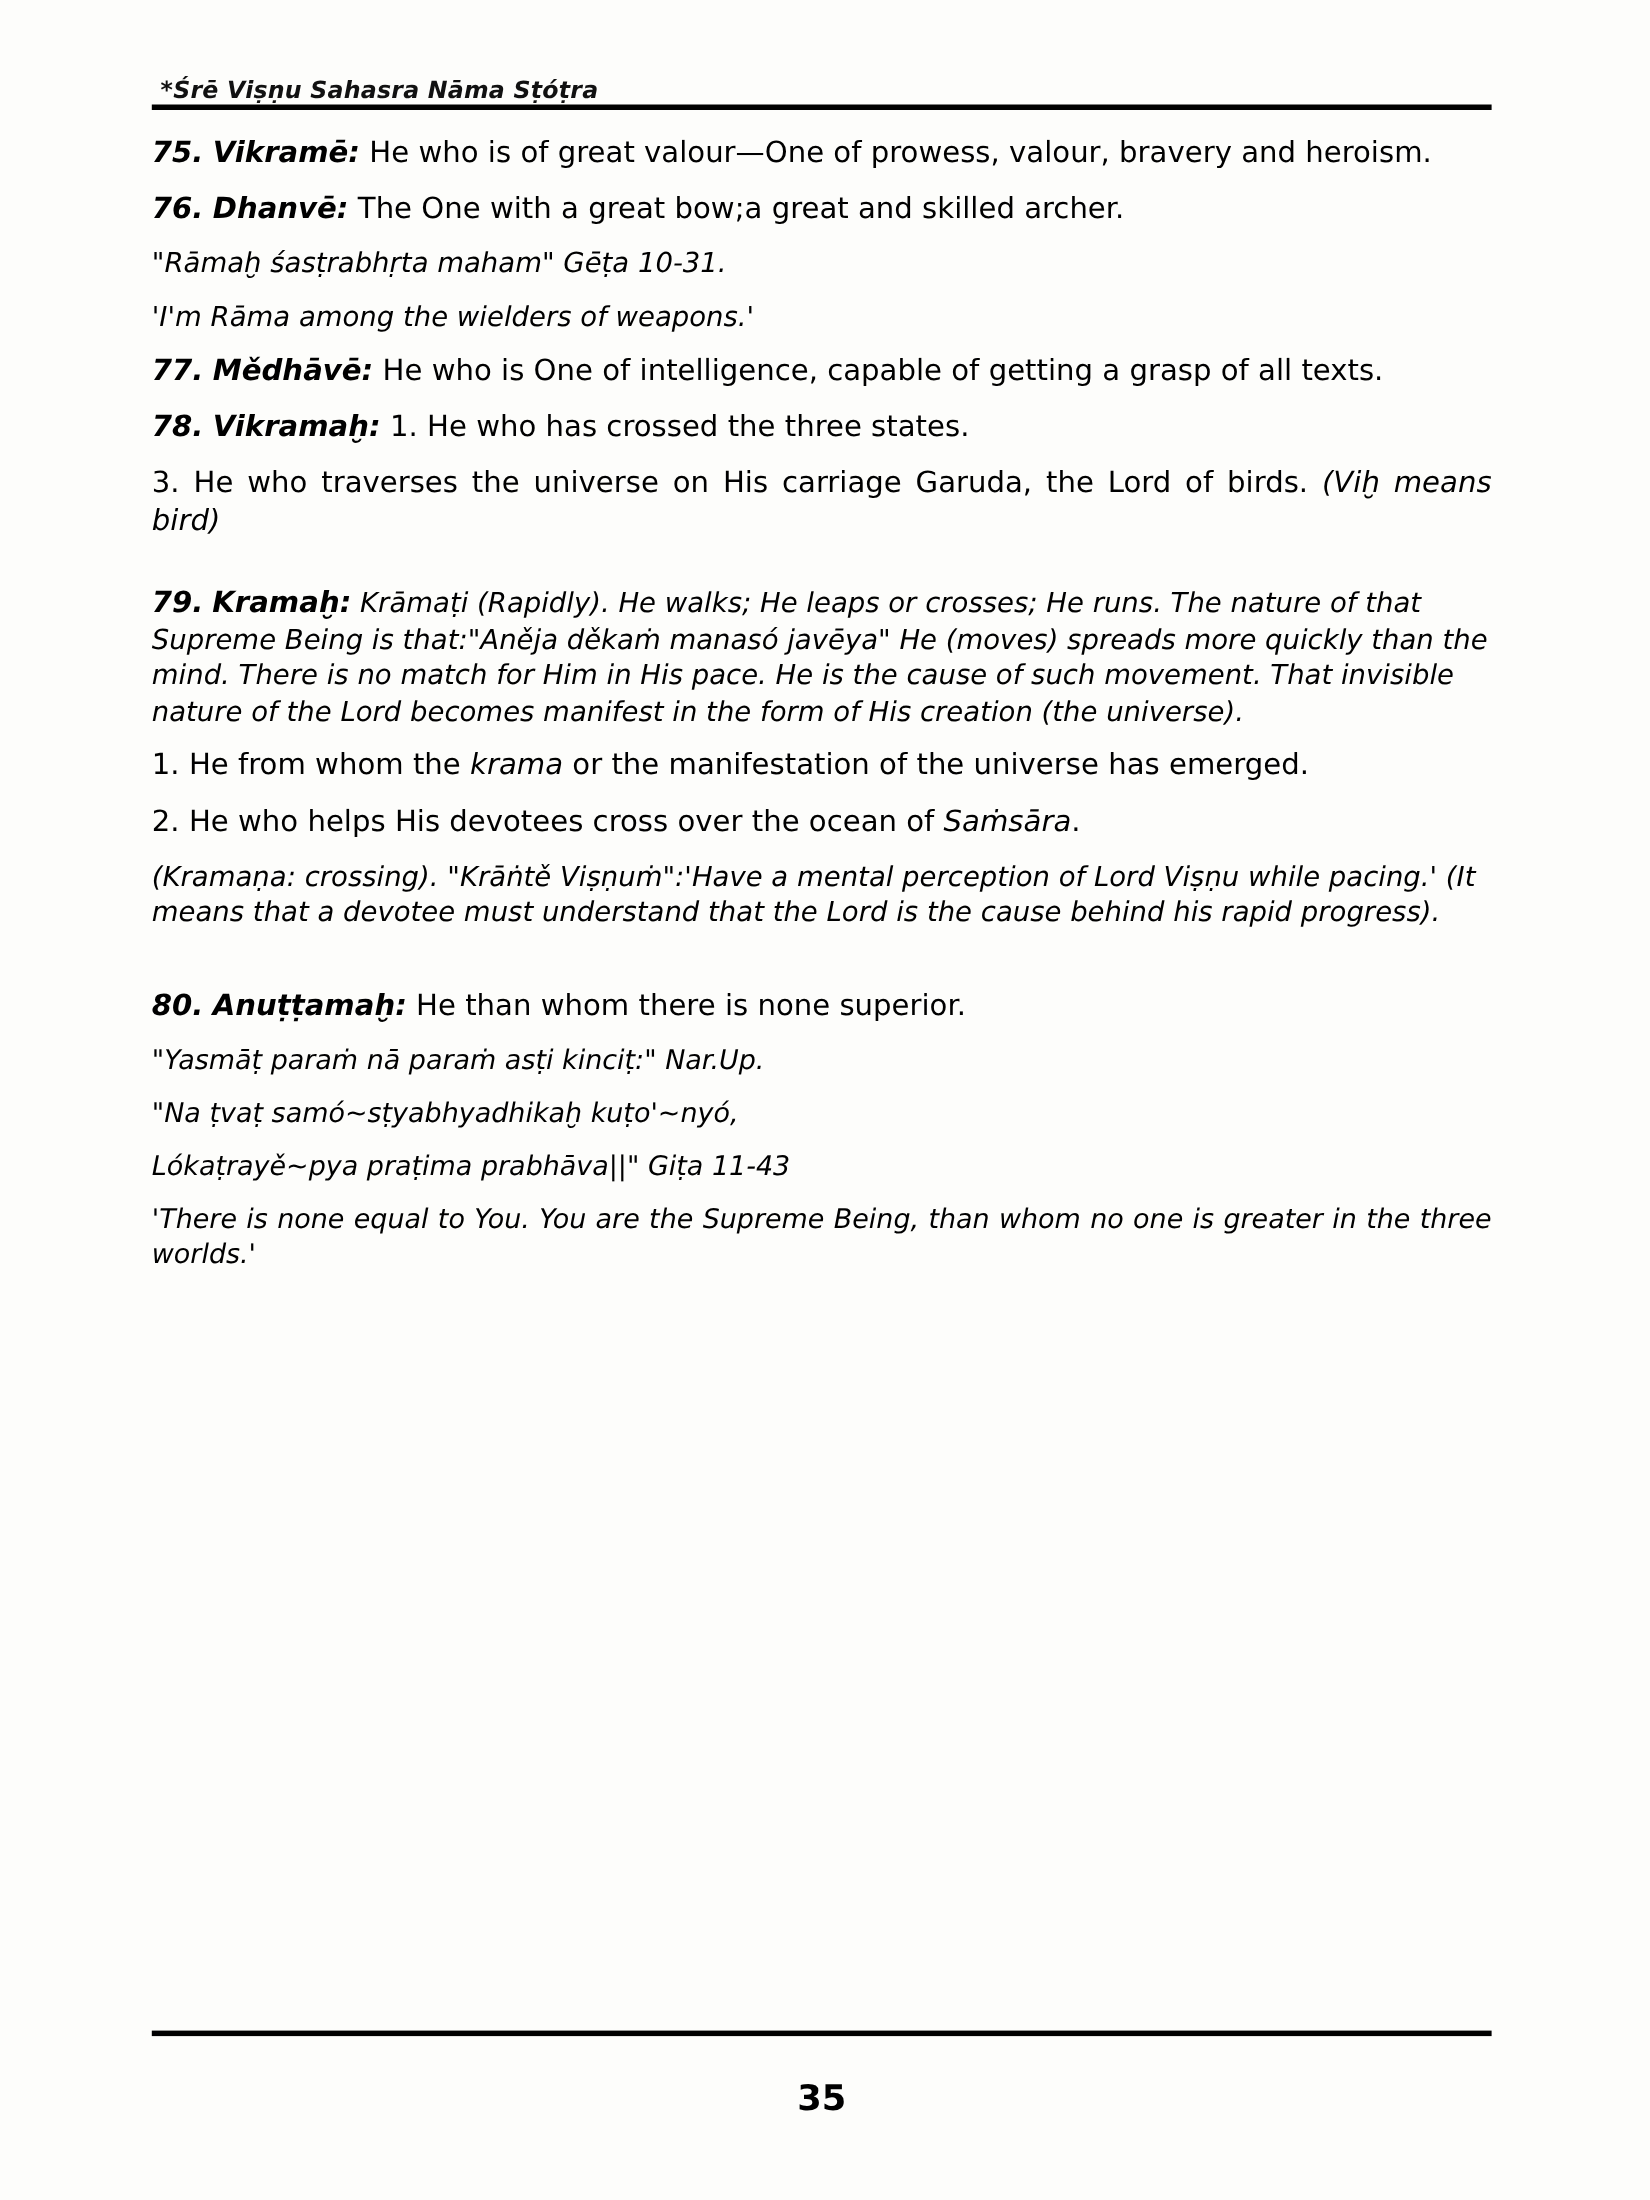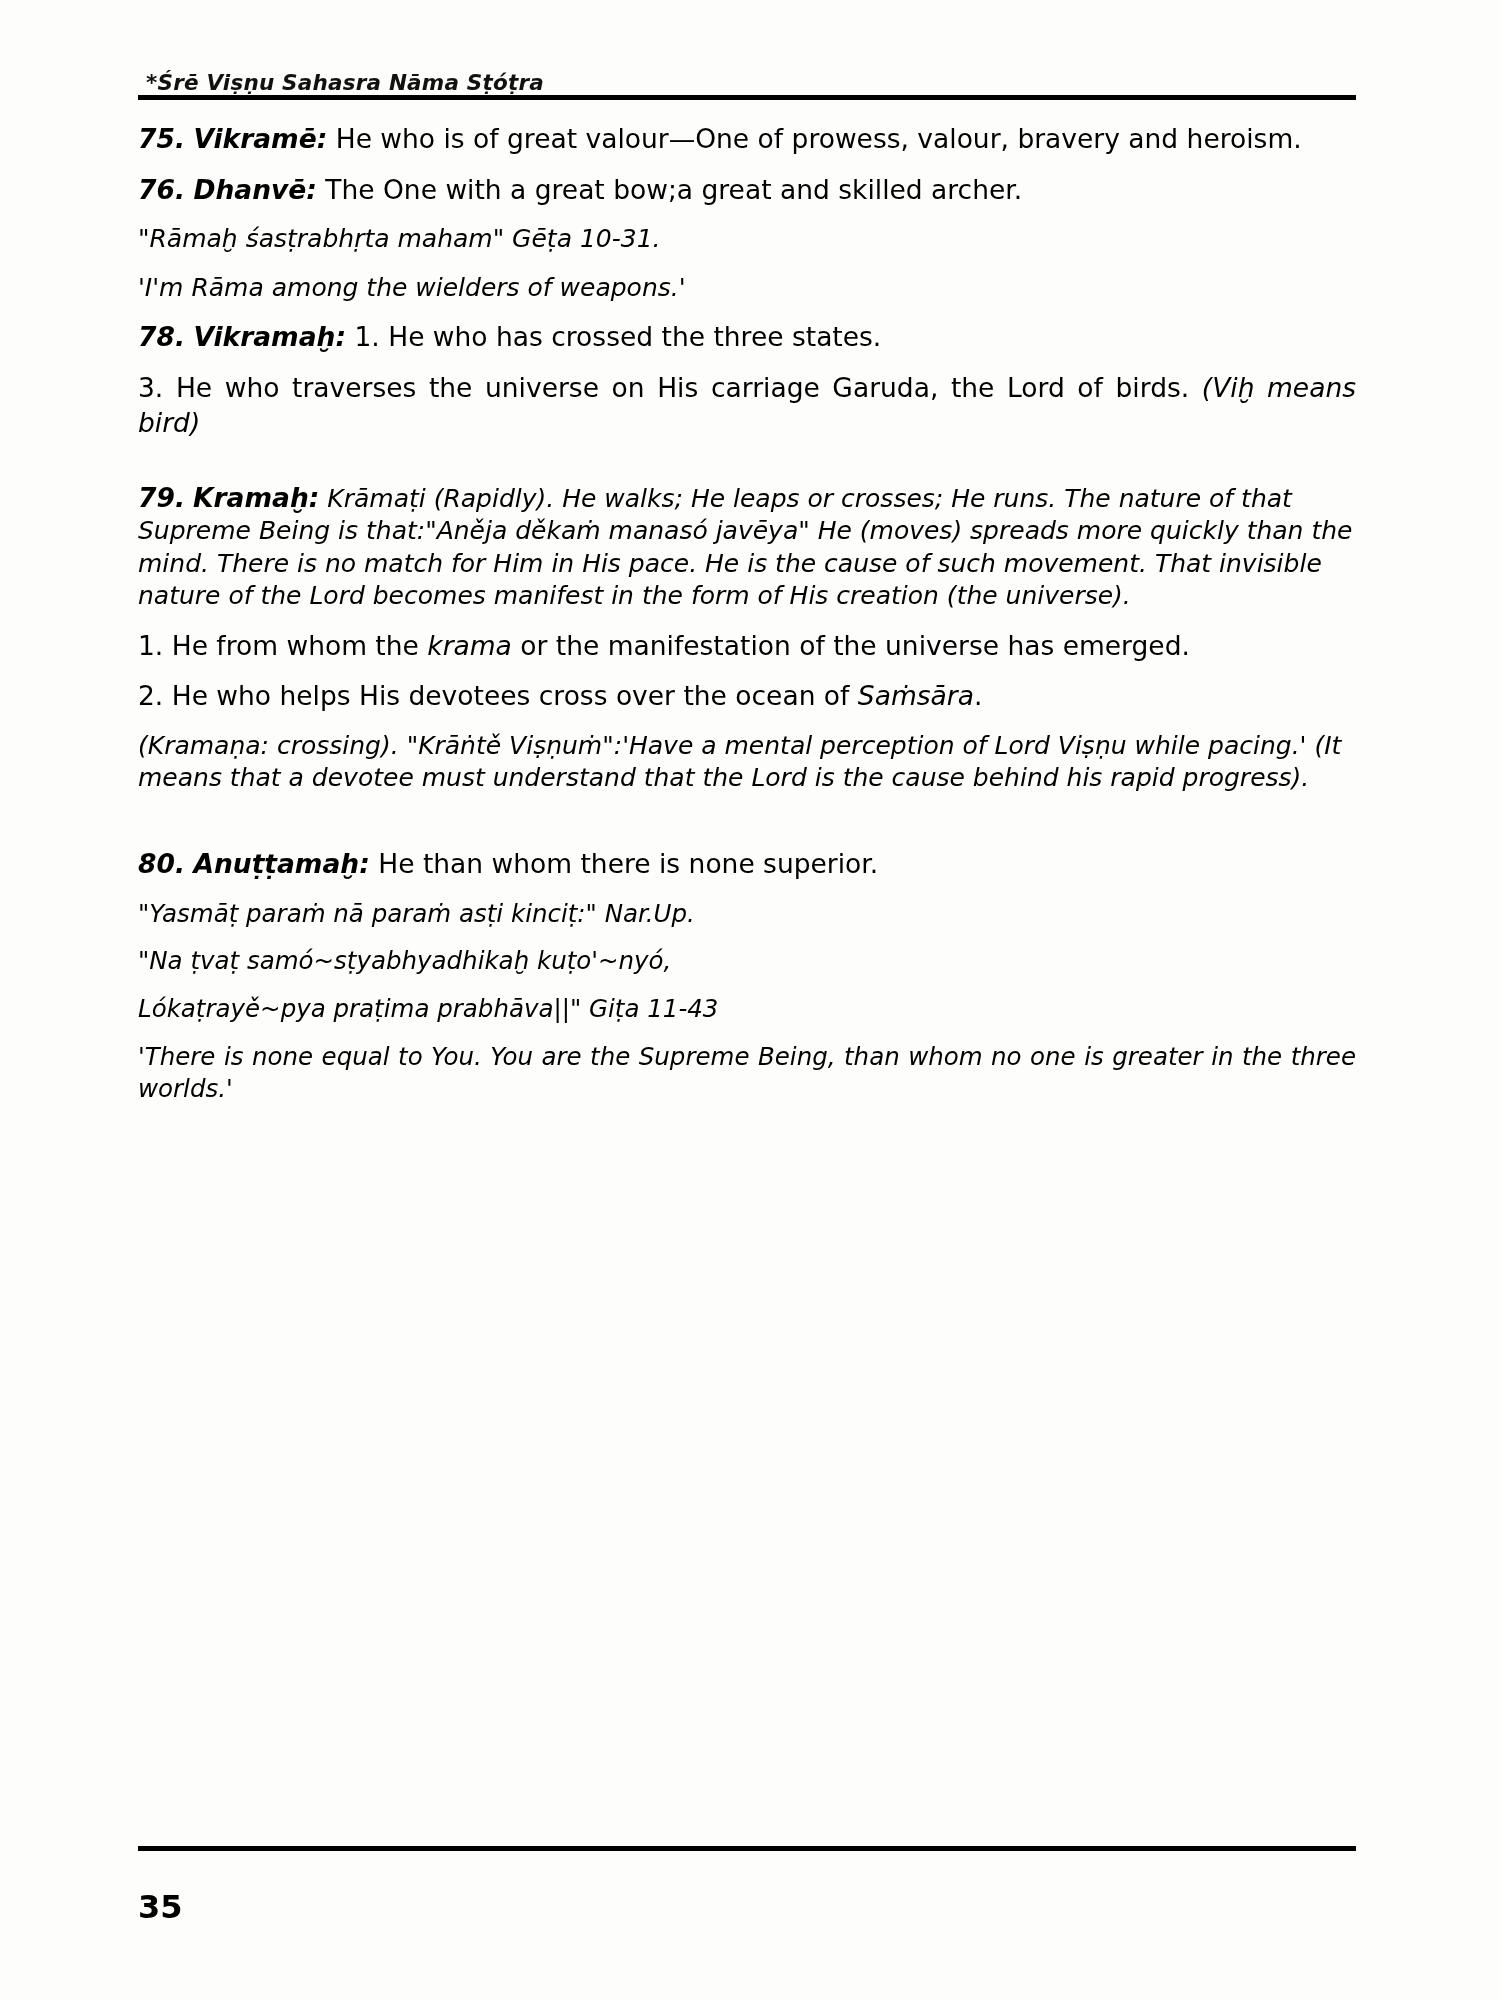--- a/index.html
+++ b/index.html
@@ -78,21 +78,21 @@
   .it {
     font-style: italic;
   }
   .gap-sm { height: 8px; }
   .gap-md { height: 20px; }
   .footer {
     position: absolute;
     left: 138px;
     top: 1888px;
     width: 1218px;
-    text-align: left;
+    text-align: center;
     font-size: 32px;
     font-weight: bold;
     color: #000;
   }
   .footer-rule {
     position: absolute;
     left: 138px;
     top: 1846px;
     width: 1218px;
     height: 5px;
@@ -112,20 +112,23 @@
     <div class="entry">
       <p class="para"><span class="lead">75.</span> <span class="lead">Vikramē:</span> <span>He who is of great valour—One of prowess, valour, bravery and heroism.</span></p>
     </div>
 
     <div class="entry">
       <p class="para"><span class="lead">76.</span> <span class="lead">Dhanvē:</span> <span>The One with a great bow;a great and skilled archer.</span></p>
       <p class="para ital nojust">"Rāmaḫ śasṭrabhṛta maham" Gēṭa 10-31.</p>
       <p class="para ital nojust">'I'm Rāma among the wielders of weapons.'</p>
     </div>
 
+    <div class="entry">
+      <p class="para"><span class="lead">77.</span> <span class="lead">Mědhāvē:</span> <span>He who is One of intelligence, capable of getting a grasp of all texts.</span></p>
+    </div>
 
     <div class="entry">
       <p class="para nojust"><span class="lead">78.</span> <span class="lead">Vikramaḫ:</span> <span>1. He who has crossed the three states.</span></p>
       <p class="para"><span>3. He who traverses the universe on His carriage Garuda, the Lord of birds. </span><span class="it">(Viḫ means bird)</span></p>
     </div>
 
     <div class="gap-sm"></div>
 
     <div class="entry">
       <p class="para ital nojust"><span class="bi" style="font-size:26.5px">79.</span> <span class="bi" style="font-size:26.5px">Kramaḫ:</span> <span>Krāmaṭi (Rapidly). He walks; He leaps or crosses; He runs. The nature of that Supreme Being is that:"Aněja děkaṁ manasó javēya" He (moves) spreads more quickly than the mind. There is no match for Him in His pace. He is the cause of such movement. That invisible nature of the Lord becomes manifest in the form of His creation (the universe).</span></p>

